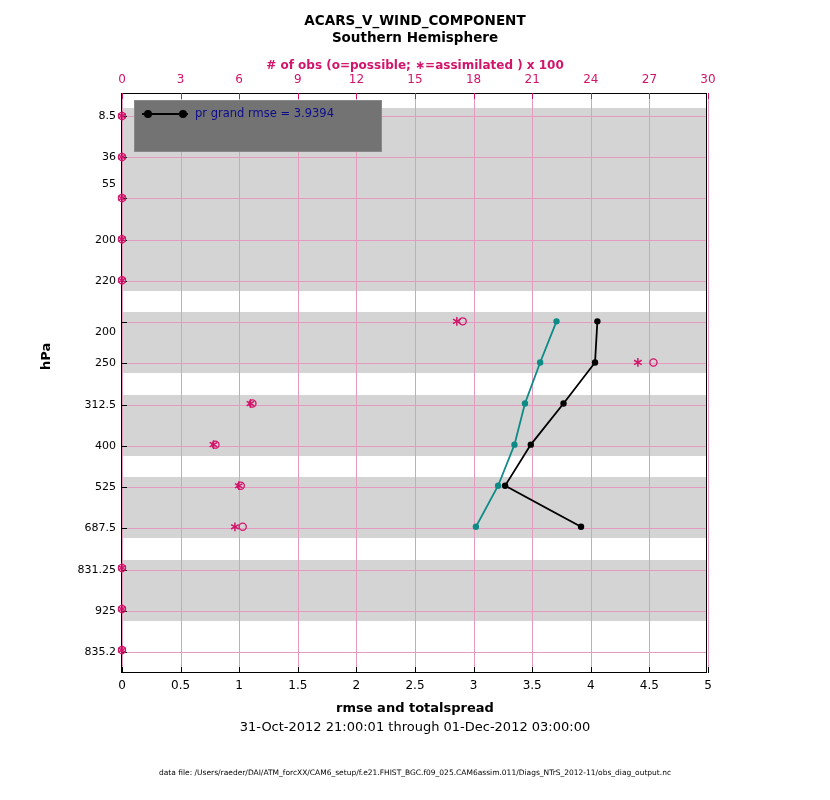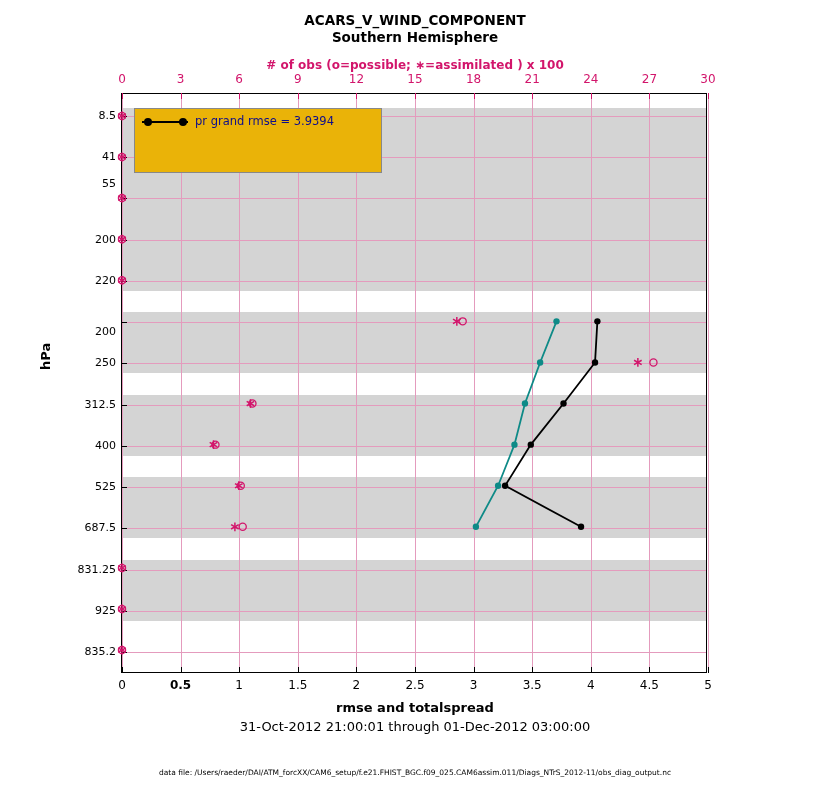--- a/index.html
+++ b/index.html
@@ -147,24 +147,24 @@
     top: 768px;
     left: 0;
     width: 830px;
     text-align: center;
     font-size: 7.5px;
     color: #000;
   }
   #legend {
     position: absolute;
     left: 12px;
-    top: 14px;
+    top: 6px;
     width: 248px;
-    height: 65px;
-    background: #eab308;
+    height: 52px;
+    background: #737373;
     border: 1px solid #888;
     box-sizing: border-box;
   }
   .legend-row {
     position: absolute;
     height: 20px;
     left: 0;
     width: 100%;
   }
   .legend-line {
@@ -296,34 +296,34 @@
       <div class="xlabel-top" style="left: 234.4px;">12</div>
       <div class="xlabel-top" style="left: 293px;">15</div>
       <div class="xlabel-top" style="left: 351.6px;">18</div>
       <div class="xlabel-top" style="left: 410.2px;">21</div>
       <div class="xlabel-top" style="left: 468.8px;">24</div>
       <div class="xlabel-top" style="left: 527.4px;">27</div>
       <div class="xlabel-top" style="left: 586px;">30</div>
     </div>
   <div id="xlabels-bottom">
       <div class="xlabel-bottom" style="left: 0px;">0</div>
-      <div class="xlabel-bottom" style="left: 58.6px; font-weight: bold;">0.5</div>
+      <div class="xlabel-bottom" style="left: 58.6px;">0.5</div>
       <div class="xlabel-bottom" style="left: 117.2px;">1</div>
       <div class="xlabel-bottom" style="left: 175.8px; text-align: center;">1.5</div>
       <div class="xlabel-bottom" style="left: 234.4px;">2</div>
       <div class="xlabel-bottom" style="left: 293px;">2.5</div>
       <div class="xlabel-bottom" style="left: 351.6px;">3</div>
       <div class="xlabel-bottom" style="left: 410.2px;">3.5</div>
       <div class="xlabel-bottom" style="left: 468.8px;">4</div>
       <div class="xlabel-bottom" style="left: 527.4px;">4.5</div>
       <div class="xlabel-bottom" style="left: 586px;">5</div>
     </div>
   <div id="ylabels">
       <div class="ylabel-tick" style="top: 22px;">8.5</div>
-      <div class="ylabel-tick" style="top: 63.2308px;">41</div>
+      <div class="ylabel-tick" style="top: 63.2308px;">36</div>
       <div class="ylabel-tick" style="top: 90px;">55</div>
       <div class="ylabel-tick" style="top: 145.692px;">200</div>
       <div class="ylabel-tick" style="top: 186.923px;">220</div>
       <div class="ylabel-tick" style="top: 238px;">200</div>
       <div class="ylabel-tick" style="top: 269.385px;">250</div>
       <div class="ylabel-tick" style="top: 310.615px;">312.5</div>
       <div class="ylabel-tick" style="top: 351.846px;">400</div>
       <div class="ylabel-tick" style="top: 393.077px;">525</div>
       <div class="ylabel-tick" style="top: 434.308px;">687.5</div>
       <div class="ylabel-tick" style="top: 475.538px;">831.25</div>

